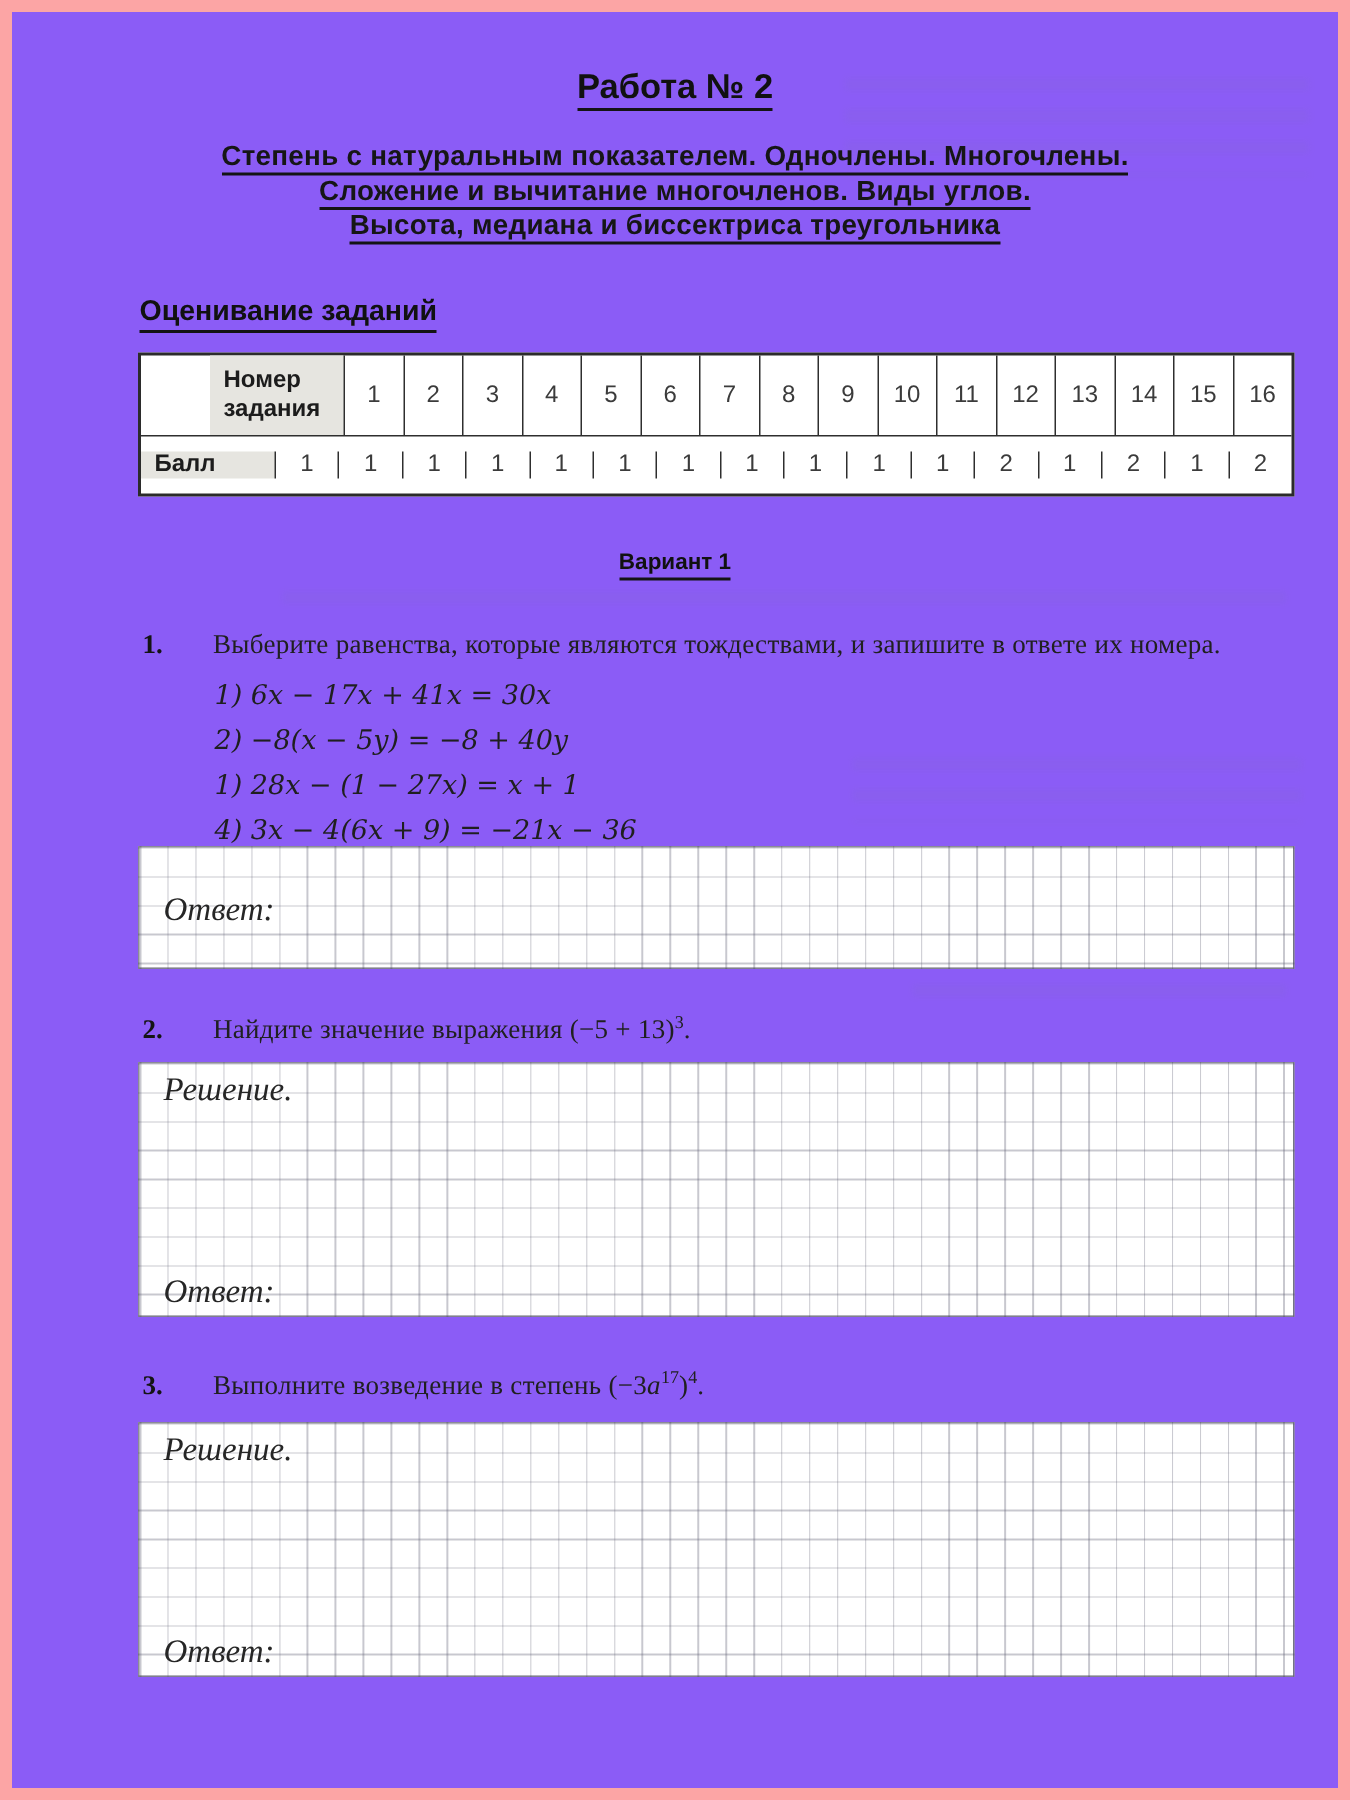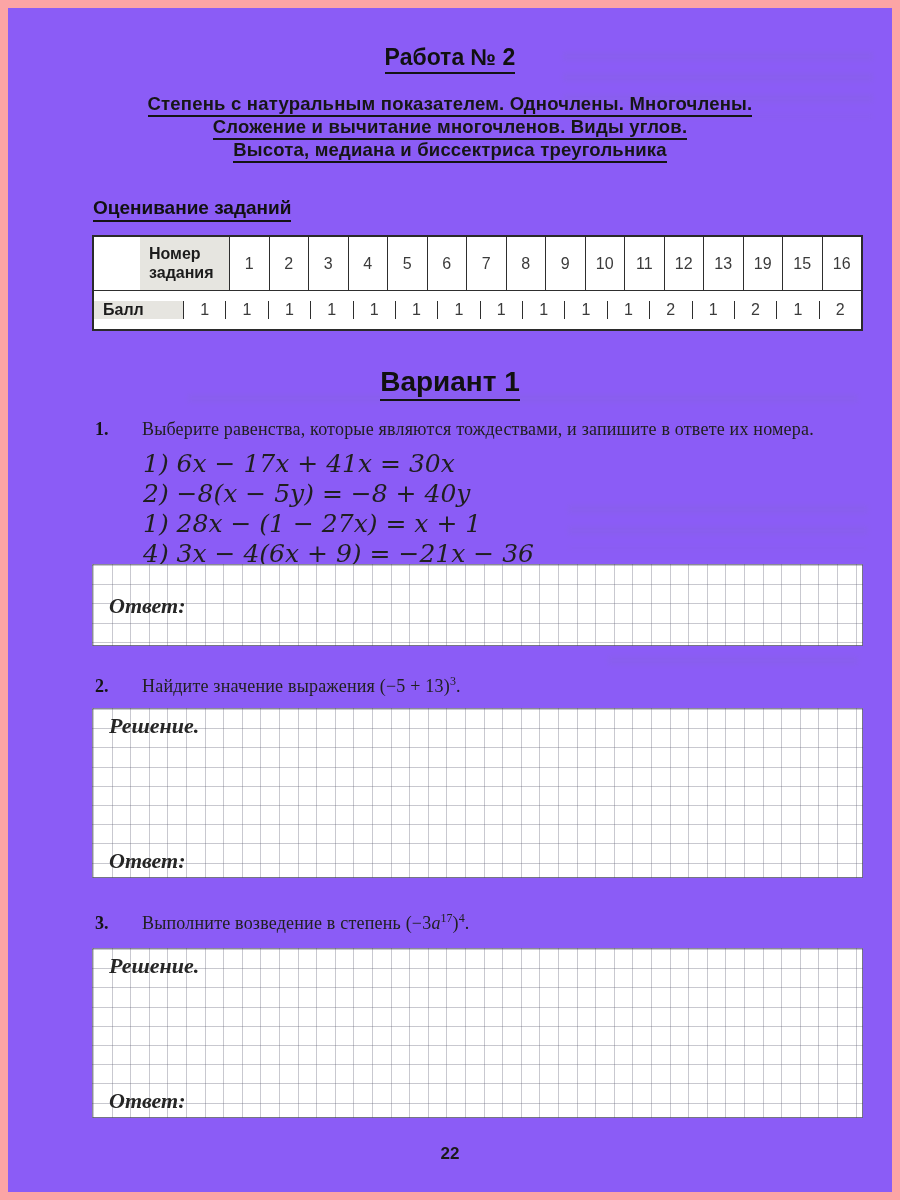--- a/index.html
+++ b/index.html
@@ -9,48 +9,48 @@
     border:8px solid #fca5a5;
     font-family:"Liberation Sans",sans-serif;color:#1d1d1d;
   }
   
   .center{position:absolute;left:0;width:100%;text-align:center;}
   .u{border-bottom:2.5px solid #141414;padding-bottom:2px;}
   .title{top:36px;font-size:23px;font-weight:bold;color:#111;}
   .subtitle{top:84px;font-size:18.5px;font-weight:bold;line-height:23px;color:#161616;letter-spacing:.2px;}
   .subtitle .u{border-bottom-width:2px;padding-bottom:1px;}
   .scoring-heading{position:absolute;left:85px;top:189px;font-size:19px;font-weight:bold;color:#111;}
-  .variant{top:358px;font-size:28px;font-weight:bold;color:#111;}
+  .variant{top:358px;font-size:15px;font-weight:bold;color:#111;}
 
   
   .score-table{position:absolute;left:84px;top:227px;width:771px;border:2px solid #2b2b2b;box-sizing:border-box;background:#fff;}
   .score-row{display:flex;}
   .score-row.r1{height:53px;margin-left:46px;}
   .score-row.r2{height:38px;border-top:1.6px solid #2e2e2e;align-items:center;}
   .label-cell{width:89px;flex:none;background:#e6e5e0;display:flex;align-items:center;box-sizing:border-box;
     padding-left:9px;padding-right:4px;font-weight:bold;font-size:16px;line-height:1.18;color:#1c1c1c;}
   .cells{display:flex;flex:1;}
   .cell{flex:1;border-left:1.5px solid #2e2e2e;display:flex;align-items:center;justify-content:center;
     font-size:16px;color:#3b3b3b;}
 
   
   .problem{position:absolute;left:85px;width:771px;font-family:"Liberation Serif",serif;}
   .prob-num{position:absolute;left:2px;top:0;font-weight:bold;font-size:18px;color:#141414;}
   .prob-text{margin-left:49px;font-size:18px;color:#202020;letter-spacing:.2px;}
   .equations{position:absolute;left:135px;width:600px;font-family:"DejaVu Serif",serif;font-style:italic;
-    font-size:25px;color:#1f1f1f;}
+    font-size:18px;color:#1f1f1f;}
   .eq-line{height:30px;line-height:30px;white-space:pre;}
   .sup{font-size:12px;position:relative;top:-7px;letter-spacing:0;}
 
   
   .grid{position:absolute;left:84px;width:771px;background-color:#fff;
     background-image:
       repeating-linear-gradient(to right, rgba(95,95,115,.34) 0 1px, transparent 1px 18.6px),
       repeating-linear-gradient(to bottom, rgba(95,95,115,.34) 0 1px, transparent 1px 19.2px);
-    border:1px solid rgba(62,62,82,.6);box-sizing:border-box;font-weight:bold;}
+    border:1px solid rgba(62,62,82,.6);box-sizing:border-box;}
   .grid-label{position:absolute;font-family:"Liberation Serif",serif;font-style:italic;
     font-size:22px;color:#262626;}
 
   .page-number{top:1136px;font-weight:bold;font-size:17px;color:#1a1a1a;}
 
   
   .ghost{position:absolute;filter:blur(2px);opacity:.55;pointer-events:none;
     background:repeating-linear-gradient(to bottom, rgba(120,125,150,.13) 0 9px, transparent 9px 21px);}
 </style>
 </head>
@@ -86,21 +86,21 @@
           <div class="cell">4</div>
           <div class="cell">5</div>
           <div class="cell">6</div>
           <div class="cell">7</div>
           <div class="cell">8</div>
           <div class="cell">9</div>
           <div class="cell">10</div>
           <div class="cell">11</div>
           <div class="cell">12</div>
           <div class="cell">13</div>
-          <div class="cell">19</div>
+          <div class="cell">14</div>
           <div class="cell">15</div>
           <div class="cell">16</div>
         </div>
     </div>
     <div class="score-row r2">
       <div class="label-cell">Балл</div>
       <div class="cells">
           <div class="cell">1</div>
           <div class="cell">1</div>
           <div class="cell">1</div>
@@ -153,15 +153,14 @@
   <div class="problem" style="top:905px;">
     <span class="prob-num">3.</span>
     <div class="prob-text"><span>Выполните возведение в степень (−3</span><i>a</i><span class="sup">17</span><span>)</span><span class="sup">4</span><span>.</span></div>
   </div>
 
   <div class="grid" style="top:940px;height:170px;">
     <span class="grid-label" style="left:16px;top:4px;">Решение.</span>
     <span class="grid-label" style="left:16px;bottom:3px;">Ответ:</span>
   </div>
 
-  <div class="center page-number">22</div>
 
 </div>
 
 </body></html>

